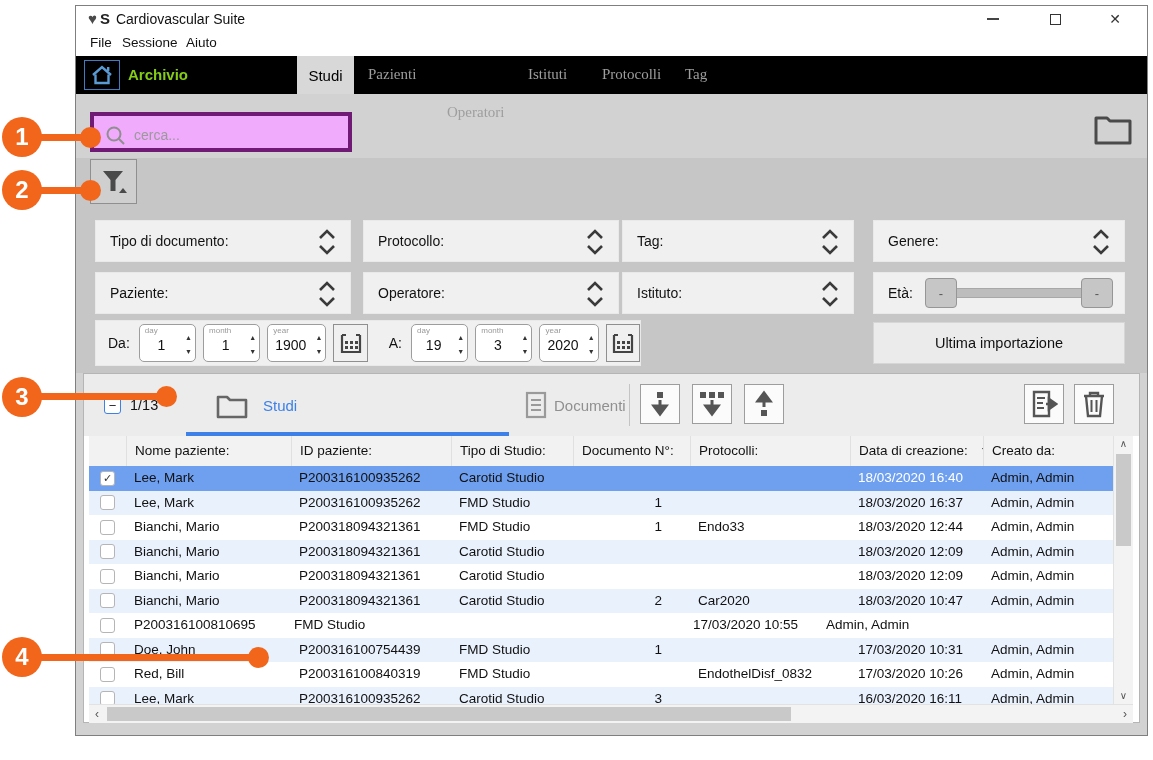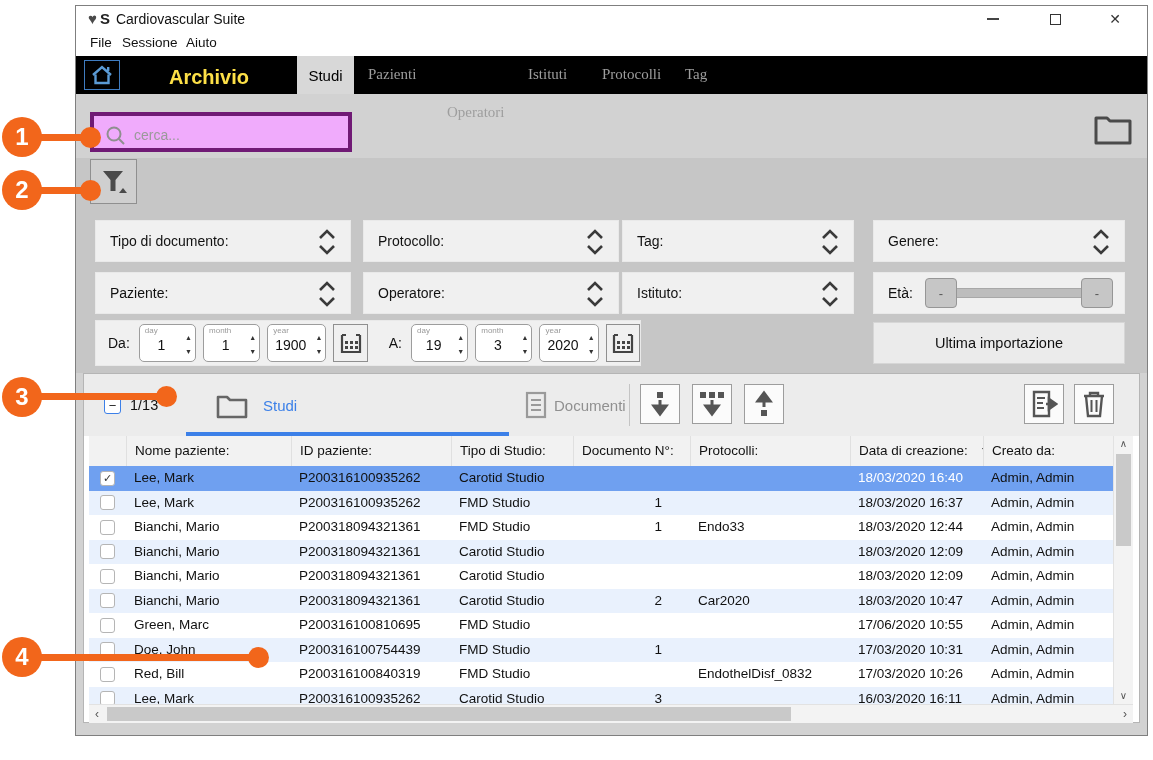--- a/index.html
+++ b/index.html
@@ -16,21 +16,21 @@
   .winbtn { position:absolute; top:0; width:34px; height:26px; display:flex; align-items:center; justify-content:center; cursor:default; }
   .btn-min span { display:block; width:12px; height:2px; background:#444; }
   .btn-max span { display:block; width:11px; height:11px; border:1.5px solid #333; }
   .btn-close span { font-size:14px; color:#333; }
 
   .menubar { position:absolute; left:0; top:26px; width:100%; height:24px; background:#fff; }
   .menuitem { position:absolute; top:3px; font-size:13.5px; color:#111; }
 
   .blackbar { position:absolute; left:0; top:50px; width:100%; height:38px; background:#000; }
   .homebox { position:absolute; left:8px; top:4px; width:36px; height:30px; border:1px solid #3f7cc0; display:flex; align-items:center; justify-content:center; background:#000; }
-  .app-title { position:absolute; left:52px; top:10px; color:#fde047; font-weight:bold; font-size:20px;margin-left:41px; }
+  .app-title { position:absolute; left:52px; top:10px; color:#84cc16; font-weight:bold; font-size:15px; }
   .tab-active { position:absolute; top:0; height:38px; background:#d8d8d8; color:#000; font-size:15px; display:flex; align-items:center; justify-content:center; }
   .tab-dim { position:absolute; top:10px; color:#9e9e9e; font-size:15px;font-family:Liberation Serif, serif; }
 
   
   .searchbox { position:absolute; left:14px; top:106px; width:262px; height:40px; background:#f0abfc; border:4px solid #701a75; }
   .searchbox svg { position:absolute; left:10px; top:8px; }
   .searchbox input { position:absolute; left:40px; top:0; width:210px; height:38px; border:none; background:transparent; outline:none; font-size:14px; color:#555; font-family:"Liberation Sans",sans-serif; }
   .searchbox input::placeholder { color:#9a9a9a; }
   .folderbtn { position:absolute; left:1016px; top:102px; width:42px; height:42px; display:flex; align-items:center; justify-content:center; }
 
@@ -444,26 +444,25 @@
         <div class="cell c-type">Carotid Studio</div>
         <div class="cell c-doc">2</div>
         <div class="cell c-proto">Car2020</div>
         <div class="cell c-date">18/03/2020 10:47</div>
         <div class="cell c-by">Admin, Admin</div>
       </div>
         <div class="trow">
         <div class="cell c-cb">
             <span class="cbx"></span>
           </div>
-        <div class="cell c-name">Green, Marc</div>
         <div class="cell c-id">P200316100810695</div>
         <div class="cell c-type">FMD Studio</div>
         <div class="cell c-doc"></div>
         <div class="cell c-proto"></div>
-        <div class="cell c-date">17/06/2020 10:55</div>
+        <div class="cell c-date">17/03/2020 10:55</div>
         <div class="cell c-by">Admin, Admin</div>
       </div>
         <div class="trow">
         <div class="cell c-cb">
             <span class="cbx"></span>
           </div>
         <div class="cell c-name">Doe, John</div>
         <div class="cell c-id">P200316100754439</div>
         <div class="cell c-type">FMD Studio</div>
         <div class="cell c-doc">1</div>

